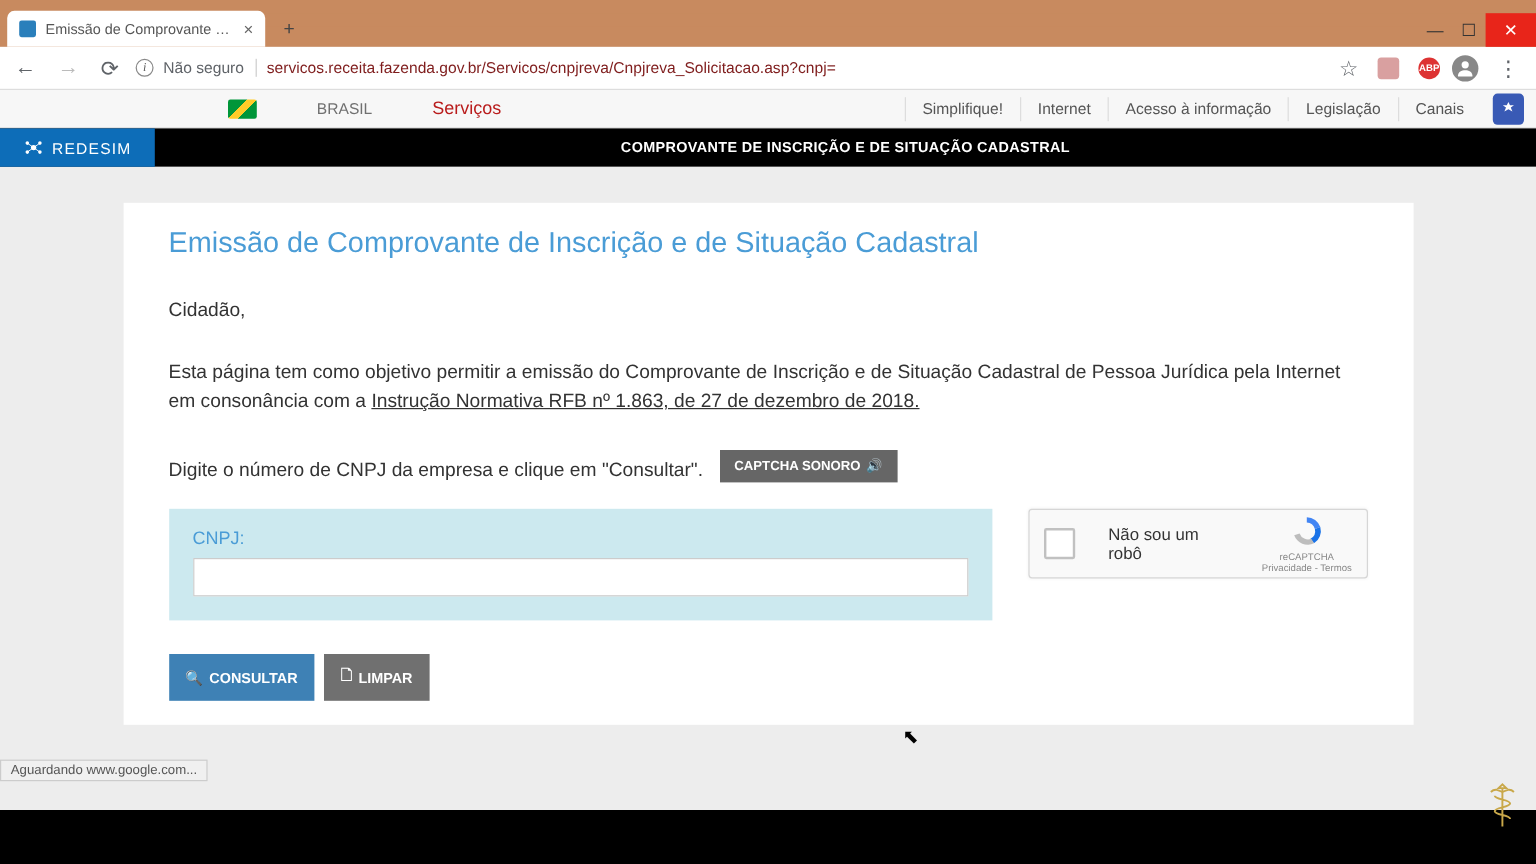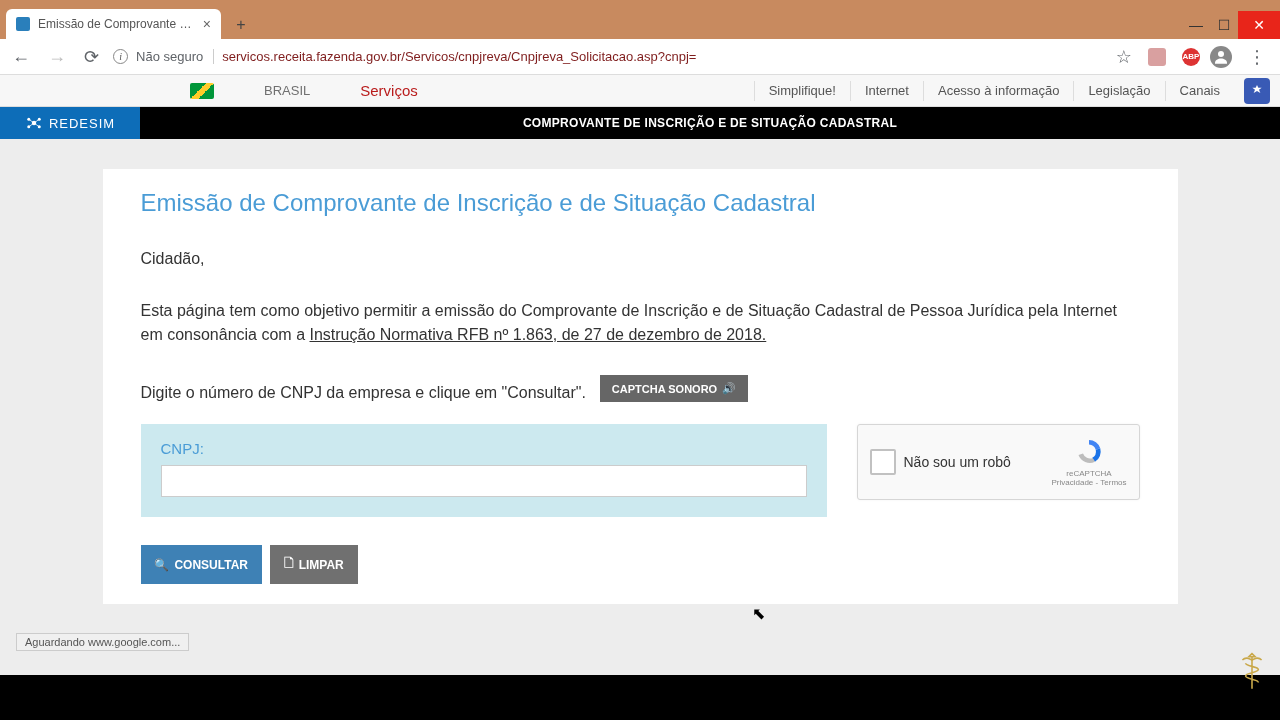--- a/index.html
+++ b/index.html
@@ -36,51 +36,51 @@
 .gov-bar { background: #f7f7f7; height: 32px; display: flex; align-items: center; border-bottom: 1px solid #ddd; }
 .gov-left { display: flex; align-items: center; gap: 10px; padding-left: 190px; }
 .flag { width: 24px; height: 16px; background: linear-gradient(135deg, #009639 40%, #ffcc29 40% 60%, #009639 60%); border-radius: 2px; position: relative; }
 .gov-label { font-size: 13px; font-weight: normal; color: #707070; margin-left: 40px; }
 .gov-services { font-size: 15px; color: #b91c1c; margin-left: 40px; font-weight: 500; }
 .gov-right { margin-left: auto; display: flex; align-items: center; }
 .gov-link { font-size: 13px; color: #555; padding: 0 14px; border-left: 1px solid #ddd; height: 20px; display: flex; align-items: center; }
 .accessibility { width: 26px; height: 26px; background: #395ab5; border-radius: 4px; margin: 0 10px; display: flex; align-items: center; justify-content: center; color: #fff; }
 
 .black-bar { background: #000; height: 32px; display: flex; align-items: center; color: #fff; }
-.redesim { background: #0d6db8; height: 32px; width: 140px; display: flex; align-items: center; justify-content: center; gap: 6px; font-size: 13px; letter-spacing: 1px; }
+.redesim { background: #0d6db8; height: 32px; width: 129px; display: flex; align-items: center; justify-content: center; gap: 6px; font-size: 13px; letter-spacing: 1px; }
 .redesim-icon { width: 18px; height: 18px; }
 .black-title { flex: 1; text-align: center; font-size: 12px; font-weight: bold; letter-spacing: 0.3px; }
 
 .page-body { background: #ededed; padding: 30px 0; }
 .card { background: #fff; width: 1075px; margin: 0 auto; padding: 20px 38px; }
 .page-title { color: #4a9cd6; font-size: 24px; font-weight: normal; margin-bottom: 30px; }
 .body-text { font-size: 16px; color: #333; line-height: 1.5; margin-bottom: 28px; }
 .link { text-decoration: underline; color: #333; }
 .instruction-row { display: flex; align-items: flex-end; gap: 14px; margin-bottom: 22px; }
 .instruction { font-size: 16px; color: #333; }
 .captcha-btn { background: #666; color: #fff; border: none; padding: 7px 12px; font-size: 11px; font-weight: bold; display: flex; align-items: center; gap: 5px; }
 
 .form-row { display: flex; gap: 30px; align-items: flex-start; }
 .cnpj-box { background: #cce9ef; padding: 16px 20px 20px; flex: 1; }
 .cnpj-label { color: #4a9cd6; font-size: 15px; margin-bottom: 8px; }
 .cnpj-input { width: 100%; height: 32px; border: 1px solid #ccc; padding: 0 8px; font-size: 14px; }
 
-.recaptcha { border: 1px solid #d6d6d6; background: #f9f9f9; width: 283px; height: 76px; display: flex; align-items: center; padding: 0 12px; gap: 8px; box-shadow: 0 0 3px rgba(0,0,0,0.05); border-radius: 3px; }
+.recaptcha { border: 1px solid #d6d6d6; background: #f9f9f9; width: 283px; height: 58px; display: flex; align-items: center; padding: 0 12px; gap: 28px; box-shadow: 0 0 3px rgba(0,0,0,0.05); border-radius: 3px; }
 .recaptcha-check { width: 26px; height: 26px; border: 2px solid #c1c1c1; border-radius: 2px; background: #fff; }
 .recaptcha-text { flex: 1; font-size: 14px; color: #333; }
 .recaptcha-logo { text-align: center; font-size: 8px; color: #888; }
 .recaptcha-logo svg { width: 30px; height: 30px; }
 .recaptcha-terms { font-size: 8px; color: #888; }
 
 .action-row { display: flex; gap: 8px; margin-top: 28px; }
 .btn { border: none; padding: 9px 14px; font-size: 12px; font-weight: bold; color: #fff; display: flex; align-items: center; gap: 5px; }
 .btn-primary { background: #3e81b5; }
 .btn-secondary { background: #707070; }
 
-.status-bar { position: absolute; bottom: 24px; left: 0; background: #f0f0f0; border: 1px solid #ccc; padding: 2px 8px; font-size: 11px; color: #555; margin-left: 16px; }
+.status-bar { position: absolute; bottom: 24px; left: 0; background: #f0f0f0; border: 1px solid #ccc; padding: 2px 8px; font-size: 11px; color: #555; }
 
 .bottom-black { position: absolute; bottom: 0; left: 0; right: 0; height: 28px; background: #000; }
 .caduceus { position: absolute; bottom: 28px; right: 12px; width: 32px; height: 40px; }
 
 .cursor { position: absolute; left: 752px; top: 604px; font-size: 16px; color: #000; pointer-events: none; }
 </style>
 </head>
 <body>
 
 <div class="browser-top">

